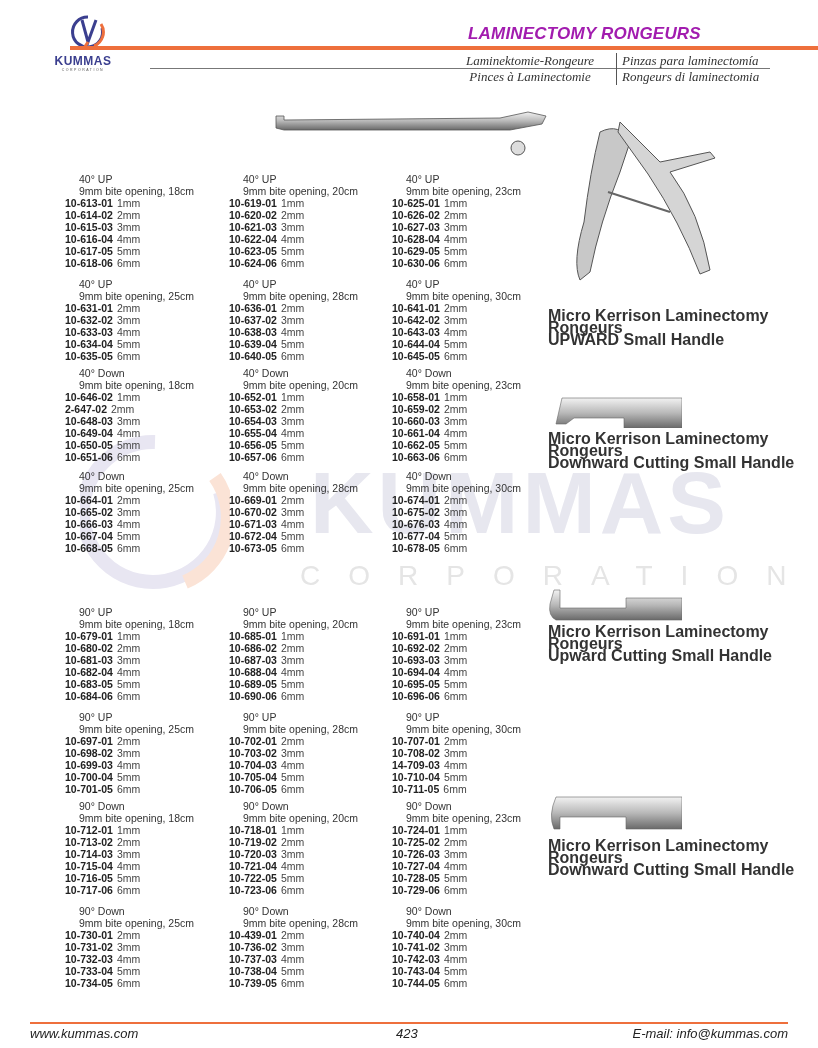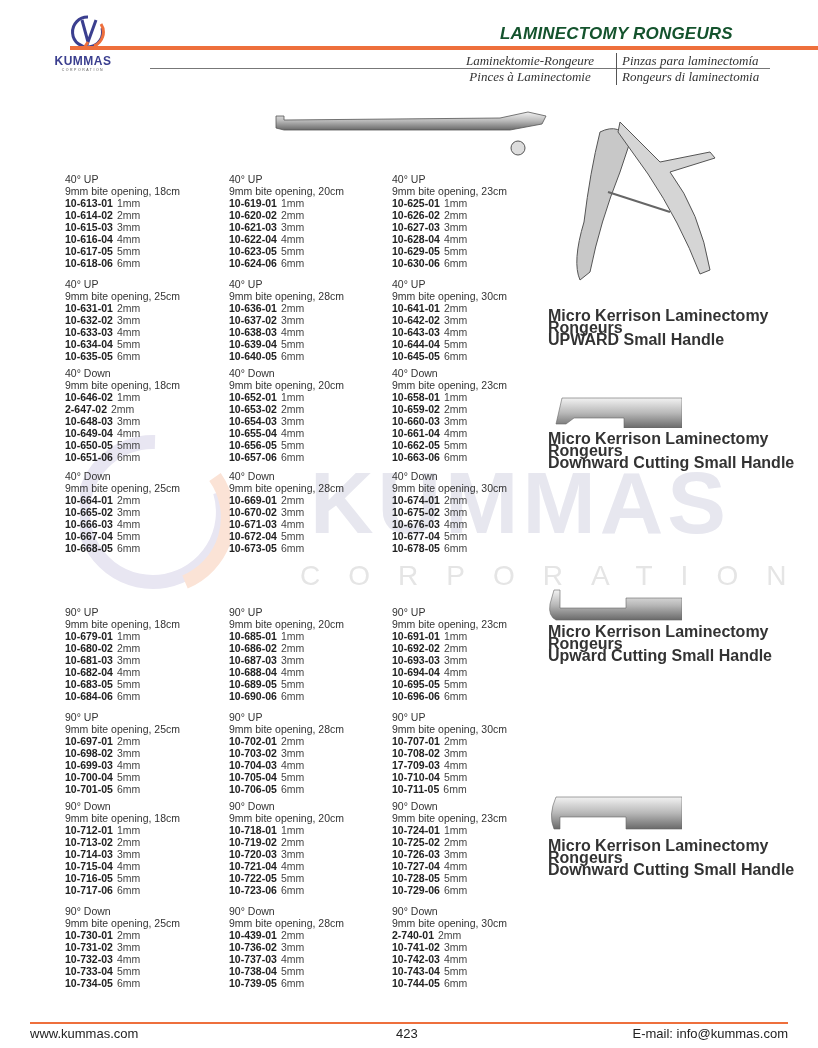--- a/index.html
+++ b/index.html
@@ -2,39 +2,39 @@
 <html><head>
 <meta charset="utf-8">
 <style>
   html, body { margin:0; padding:0; }
   body { width:818px; height:1048px; position:relative; background:#fff; overflow:hidden;
          font-family:"Liberation Sans", sans-serif; color:#333; }
   .logo { position:absolute; left:48px; top:14px; width:80px; height:60px; }
   .logo-mark { position:absolute; left:22px; top:0; width:36px; height:40px; }
   .logo-word { position:absolute; left:0; top:40px; width:70px; text-align:center; font-weight:bold; font-size:12px; color:#3b3f8f; letter-spacing:0.5px; }
   .logo-sub { position:absolute; left:0; top:54px; width:70px; text-align:center; font-size:3.5px; color:#555; letter-spacing:1.5px; }
-  .title { position:absolute; left:468px; top:24px; font-size:17px; font-weight:bold; font-style:italic; color:#14532d; letter-spacing:0.2px;margin-left:32px; }
+  .title { position:absolute; left:468px; top:24px; font-size:17px; font-weight:bold; font-style:italic; color:#a21caf; letter-spacing:0.2px; }
   .orange-rule { position:absolute; left:70px; top:46px; width:748px; height:4px; background:#ee6f3c; }
   .grey-rule { position:absolute; left:150px; top:68px; width:620px; height:1px; background:#777; }
   .subtitles { position:absolute; top:53px; font-family:"Liberation Serif", serif; font-style:italic; font-size:13px; color:#333; line-height:16px; }
   .sub-left { left:466px; text-align:center; }
   .sub-right { left:622px; }
   .sub-divider { position:absolute; left:616px; top:53px; width:1px; height:32px; background:#555; }
   .watermark { position:absolute; left:60px; top:452px; width:760px; height:160px; pointer-events:none; }
   .wm-word { position:absolute; left:250px; top:0; font-size:88px; font-weight:bold; color:#e7e7ef; letter-spacing:4px; }
   .wm-sub { position:absolute; left:240px; top:108px; font-size:28px; color:#e5e5e5; letter-spacing:28px; }
   .wm-arc { position:absolute; left:20px; top:-20px; width:150px; height:170px; }
   .block { position:absolute; font-size:10.5px; line-height:12px; width:160px; }
-  .block .h { color:#333; }
+  .block .h { color:#333;margin-left:14px; }
   .block .row .code { font-weight:bold; color:#222; }
   .block .row .size { margin-left:4px; color:#444; }
   .caption { position:absolute; left:548px; font-size:16px; font-weight:bold; color:#333; line-height:12px; }
   .img { position:absolute; }
   .footer-rule { position:absolute; left:30px; top:1022px; width:758px; height:2px; background:#ee6f3c; }
-  .footer { position:absolute; top:1026px; font-size:13px; color:#222; }
+  .footer { position:absolute; top:1026px; font-size:13px; color:#222;font-style:italic; }
   .f-left { left:30px; } .f-mid { left:396px; } .f-right { right:30px; }
 </style>
 </head>
 <body>
 
 <div class="logo">
   <svg class="logo-mark" viewBox="0 0 36 40">
     <path d="M18 3 A15 15 0 1 0 32 14" fill="none" stroke="#3b3f8f" stroke-width="3"></path>
     <path d="M31 10 A15 15 0 0 1 24 32" fill="none" stroke="#ee6f3c" stroke-width="3"></path>
     <path d="M12 6 L18 28 L26 6" fill="none" stroke="#3b3f8f" stroke-width="3"></path>
@@ -272,21 +272,21 @@
       <div class="row"><span class="code">10-703-02</span><span class="size">3mm</span></div>
       <div class="row"><span class="code">10-704-03</span><span class="size">4mm</span></div>
       <div class="row"><span class="code">10-705-04</span><span class="size">5mm</span></div>
       <div class="row"><span class="code">10-706-05</span><span class="size">6mm</span></div>
     </div>
     <div class="block" style="left: 392px; top: 711px;">
       <div class="h">90° UP</div>
       <div class="h">9mm bite opening, 30cm</div>
       <div class="row"><span class="code">10-707-01</span><span class="size">2mm</span></div>
       <div class="row"><span class="code">10-708-02</span><span class="size">3mm</span></div>
-      <div class="row"><span class="code">17-709-03</span><span class="size">4mm</span></div>
+      <div class="row"><span class="code">14-709-03</span><span class="size">4mm</span></div>
       <div class="row"><span class="code">10-710-04</span><span class="size">5mm</span></div>
       <div class="row"><span class="code">10-711-05</span><span class="size">6mm</span></div>
     </div>
     <div class="block" style="left: 65px; top: 800px;">
       <div class="h">90° Down</div>
       <div class="h">9mm bite opening, 18cm</div>
       <div class="row"><span class="code">10-712-01</span><span class="size">1mm</span></div>
       <div class="row"><span class="code">10-713-02</span><span class="size">2mm</span></div>
       <div class="row"><span class="code">10-714-03</span><span class="size">3mm</span></div>
       <div class="row"><span class="code">10-715-04</span><span class="size">4mm</span></div>
@@ -327,21 +327,21 @@
       <div class="h">9mm bite opening, 28cm</div>
       <div class="row"><span class="code">10-439-01</span><span class="size">2mm</span></div>
       <div class="row"><span class="code">10-736-02</span><span class="size">3mm</span></div>
       <div class="row"><span class="code">10-737-03</span><span class="size">4mm</span></div>
       <div class="row"><span class="code">10-738-04</span><span class="size">5mm</span></div>
       <div class="row"><span class="code">10-739-05</span><span class="size">6mm</span></div>
     </div>
     <div class="block" style="left: 392px; top: 905px;">
       <div class="h">90° Down</div>
       <div class="h">9mm bite opening, 30cm</div>
-      <div class="row"><span class="code">2-740-01</span><span class="size">2mm</span></div>
+      <div class="row"><span class="code">10-740-04</span><span class="size">2mm</span></div>
       <div class="row"><span class="code">10-741-02</span><span class="size">3mm</span></div>
       <div class="row"><span class="code">10-742-03</span><span class="size">4mm</span></div>
       <div class="row"><span class="code">10-743-04</span><span class="size">5mm</span></div>
       <div class="row"><span class="code">10-744-05</span><span class="size">6mm</span></div>
     </div>
   </div>
 
 <div class="footer-rule"></div>
 <div class="footer f-left">www.kummas.com</div>
 <div class="footer f-mid">423</div>

